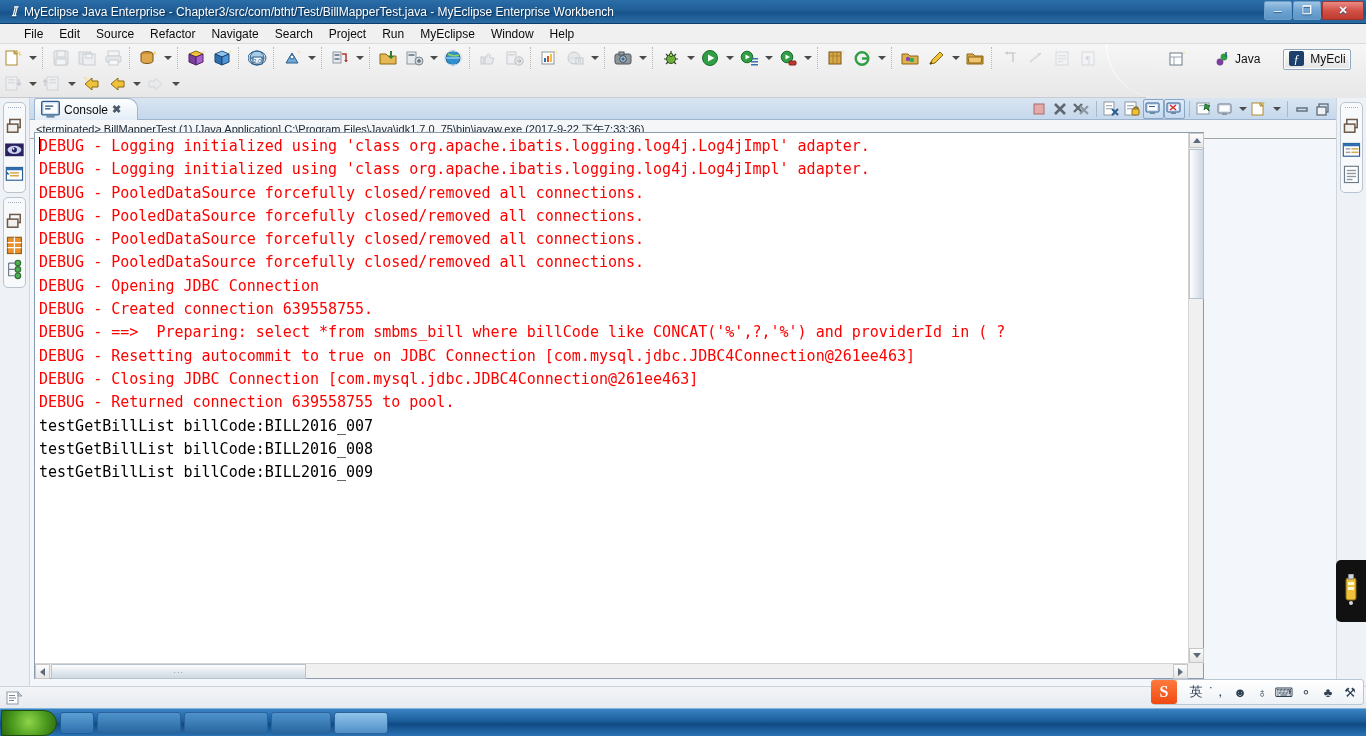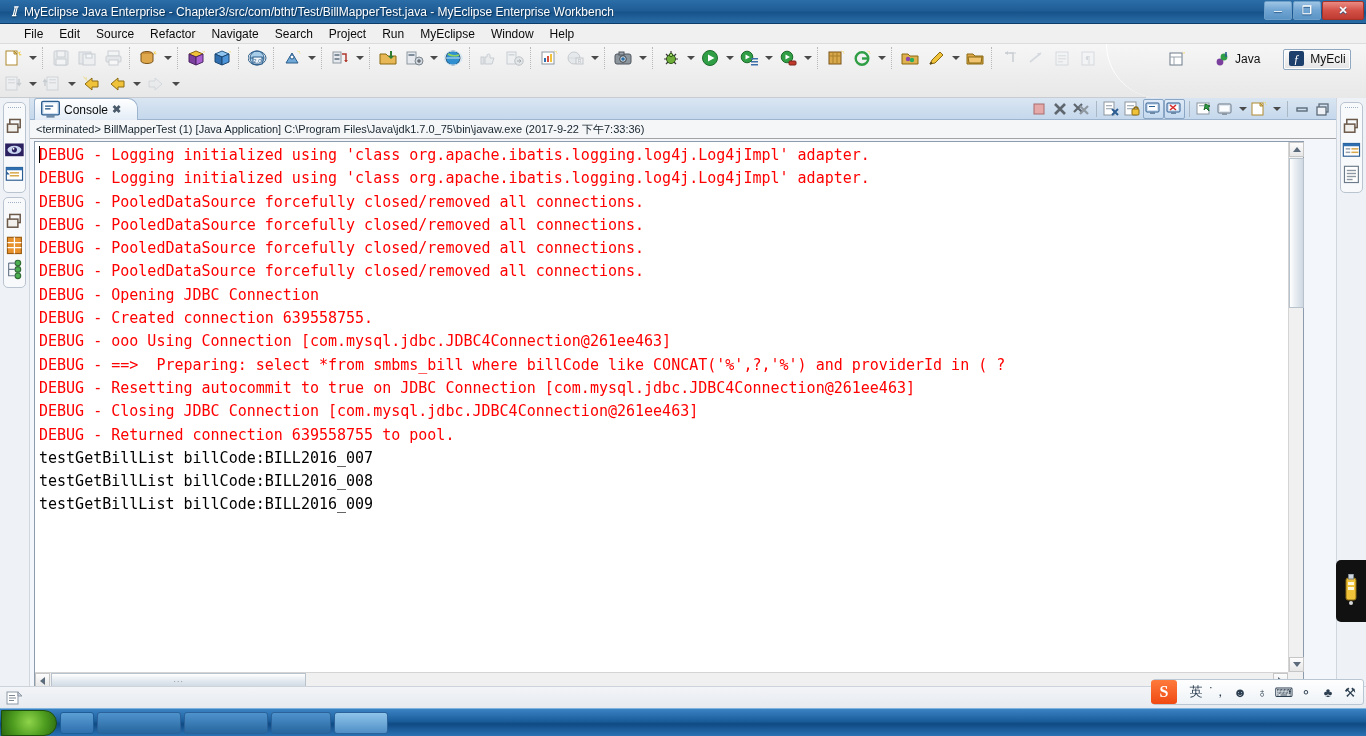--- a/index.html
+++ b/index.html
@@ -167,21 +167,21 @@
 
   .statusline {
     height: 19px; background:#f5f6f8;
     font-size: 11px; color: #16242e; padding: 2px 0 0 6px;
     border-bottom:1px solid #a3a3a3;
     white-space: nowrap; overflow:hidden;
     font-family: "Liberation Sans", sans-serif;
   }
 
   .console-wrap {
-    position:absolute; left:4px; top:43px; width:1270px; height:547px;
+    position:absolute; left:4px; top:34px; width:1170px; height:547px;
     background:#ffffff;
     border:1px solid #8c9cae;
   }
   .console-body {
     position:absolute; left:0; top:0; right:15px; bottom:15px;
     background:#ffffff; overflow:hidden;
     padding: 2px 0 0 4px;
   }
   .caret {
     position:absolute; left:4px; top:4px; width:1px; height:17px; background:#000;
@@ -897,21 +897,20 @@
       <div class="console-body" id="consolebody">
         <div class="caret"></div>
       <div class="cline err">DEBUG - Logging initialized using 'class org.apache.ibatis.logging.log4j.Log4jImpl' adapter.</div>
           <div class="cline err">DEBUG - Logging initialized using 'class org.apache.ibatis.logging.log4j.Log4jImpl' adapter.</div>
           <div class="cline err">DEBUG - PooledDataSource forcefully closed/removed all connections.</div>
           <div class="cline err">DEBUG - PooledDataSource forcefully closed/removed all connections.</div>
           <div class="cline err">DEBUG - PooledDataSource forcefully closed/removed all connections.</div>
           <div class="cline err">DEBUG - PooledDataSource forcefully closed/removed all connections.</div>
           <div class="cline err">DEBUG - Opening JDBC Connection</div>
           <div class="cline err">DEBUG - Created connection 639558755.</div>
-          <div class="cline err">DEBUG - ooo Using Connection [com.mysql.jdbc.JDBC4Connection@261ee463]</div>
           <div class="cline err">DEBUG - ==&gt;  Preparing: select *from smbms_bill where billCode like CONCAT('%',?,'%') and providerId in ( ?</div>
           <div class="cline err">DEBUG - Resetting autocommit to true on JDBC Connection [com.mysql.jdbc.JDBC4Connection@261ee463]</div>
           <div class="cline err">DEBUG - Closing JDBC Connection [com.mysql.jdbc.JDBC4Connection@261ee463]</div>
           <div class="cline err">DEBUG - Returned connection 639558755 to pool.</div>
           <div class="cline out">testGetBillList billCode:BILL2016_007</div>
           <div class="cline out">testGetBillList billCode:BILL2016_008</div>
           <div class="cline out">testGetBillList billCode:BILL2016_009</div>
         </div>
 
       <div class="vsb">

